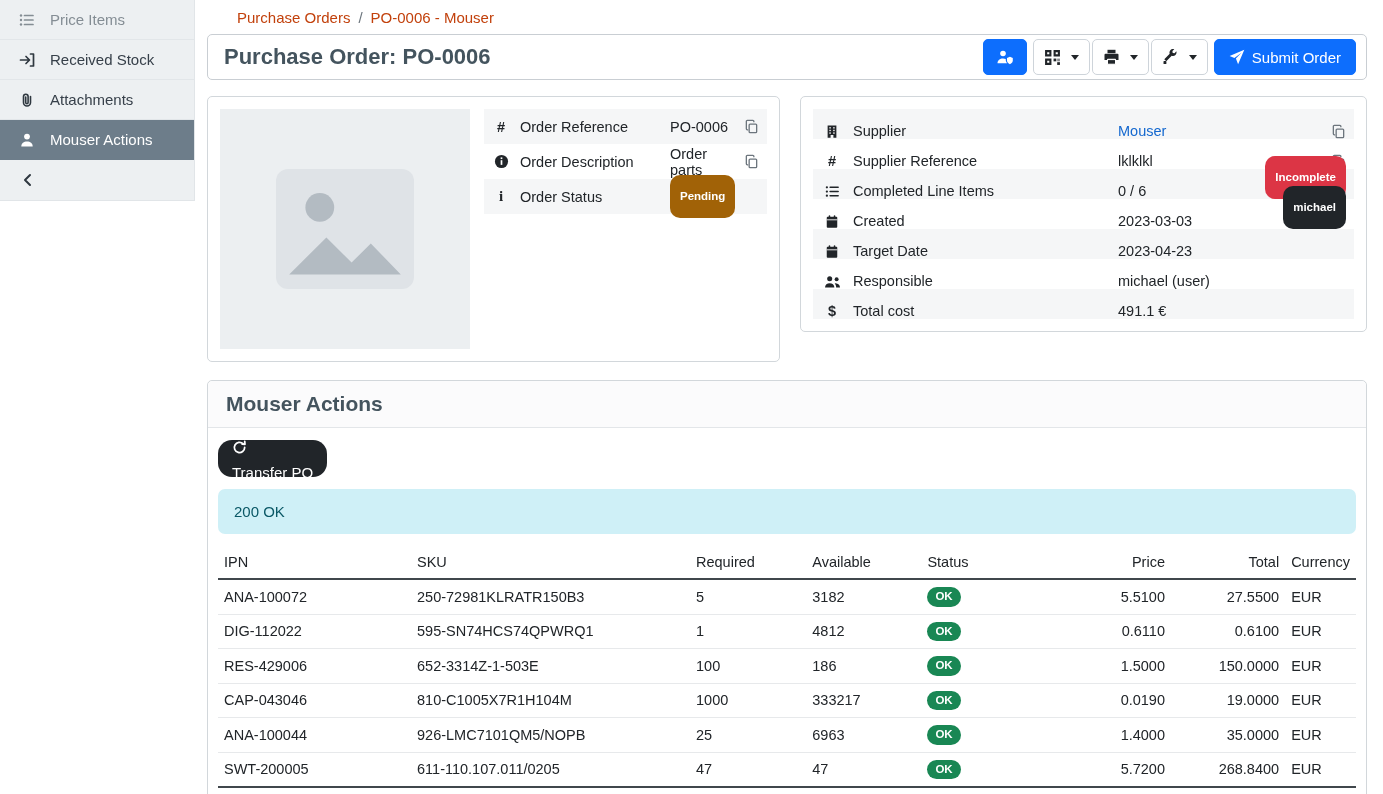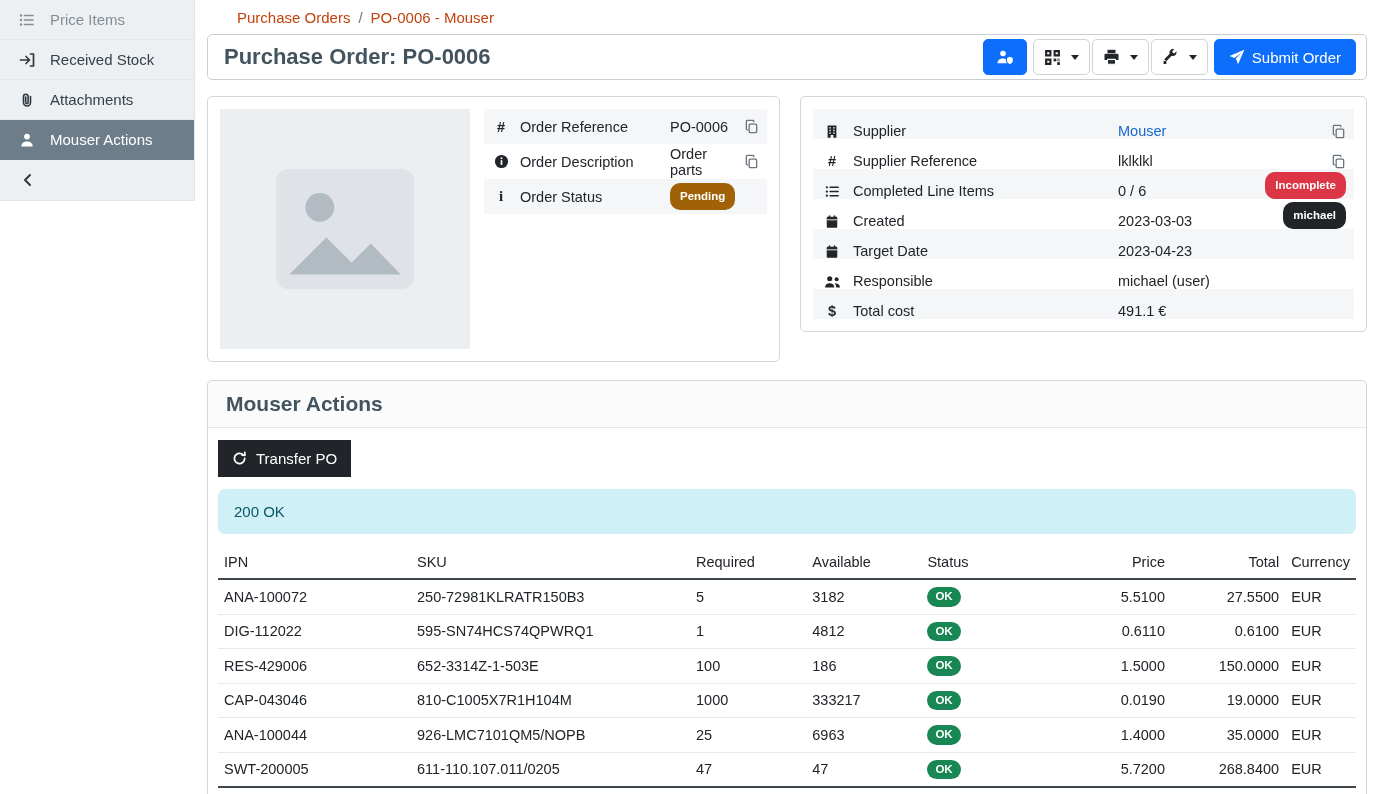--- a/index.html
+++ b/index.html
@@ -57,35 +57,35 @@
 
   .card-right { flex: 1; padding: 12px; }
   .rrow { display: flex; align-items: flex-end; height: 30px; padding: 0 8px; gap: 10px; font-size: 14.5px; }
   .rrow.striped { background: #f5f6f7; }
   .ricon { width: 22px; flex: none; display: flex; justify-content: center; color: #212529; font-weight: 700; }
   .rlabel { width: 255px; flex: none; }
   .rvalue { flex: 1; }
   .rtrail { margin-left: auto; display: flex; align-items: center; }
   .link { color: #1468cf; cursor: pointer; }
 
-  .badge { display: inline-block; color: #fff; font-size: 11.5px; line-height: 1; padding: 8px 10px;
+  .badge { display: inline-block; color: #fff; font-size: 11.5px; line-height: 1; padding: 16px 10px;
            border-radius: 10px; font-weight: 700; }
   .badge-pending { background: #a16207; }
   .badge-red { background: #dc3545; }
   .badge-dark { background: #212529; }
   .badge-ok { background: #198754; padding: 4px 8px; }
 
   
   .panel { margin-top: 18px; border: 1px solid #d2d7db; border-radius: 5px; background: #fff; }
   .panel-header { padding: 11px 18px; font-size: 21px; font-weight: 600; color: #44545e;
                   border-bottom: 1px solid #e3e6e9; background: #fbfbfc; border-radius: 5px 5px 0 0; }
   .panel-body { padding: 12px 10px 0 10px; }
 
-  .btn-dark { background: #212529; color: #fff; height: 37px; padding: 0 14px; border-radius: 0;
-              font-size: 15px; display: inline-flex; align-items: center; gap: 9px; border: none; cursor: pointer; }
+  .btn-dark { background: #212529; color: #fff; height: 37px; padding: 0 14px; border-radius: 14px;
+              font-size: 15px; display: inline-flex; align-items: flex-start; gap: 9px; border: none; cursor: pointer; flex-direction: column; }
   .alert { margin-top: 12px; background: #cff0f7; color: #0a5866; padding: 14px 16px; border-radius: 7px; font-size: 15px; }
 
   .ptable { width: 100%; border-collapse: collapse; margin-top: 12px; font-size: 14.5px; }
   .ptable th { text-align: left; font-weight: 400; padding: 8px 6px; border-bottom: 2px solid #40474c; color: #212529; }
   .ptable td { padding: 7px 6px; border-bottom: 1px solid #e7e9eb; }
   .ptable tbody tr:last-child td { border-bottom: 2px solid #40474c; }
   .ptable .r { text-align: right; }
   .ptable tfoot td { padding: 9px 6px; border-bottom: 2px solid #40474c; }
 
   svg { display: block; }

